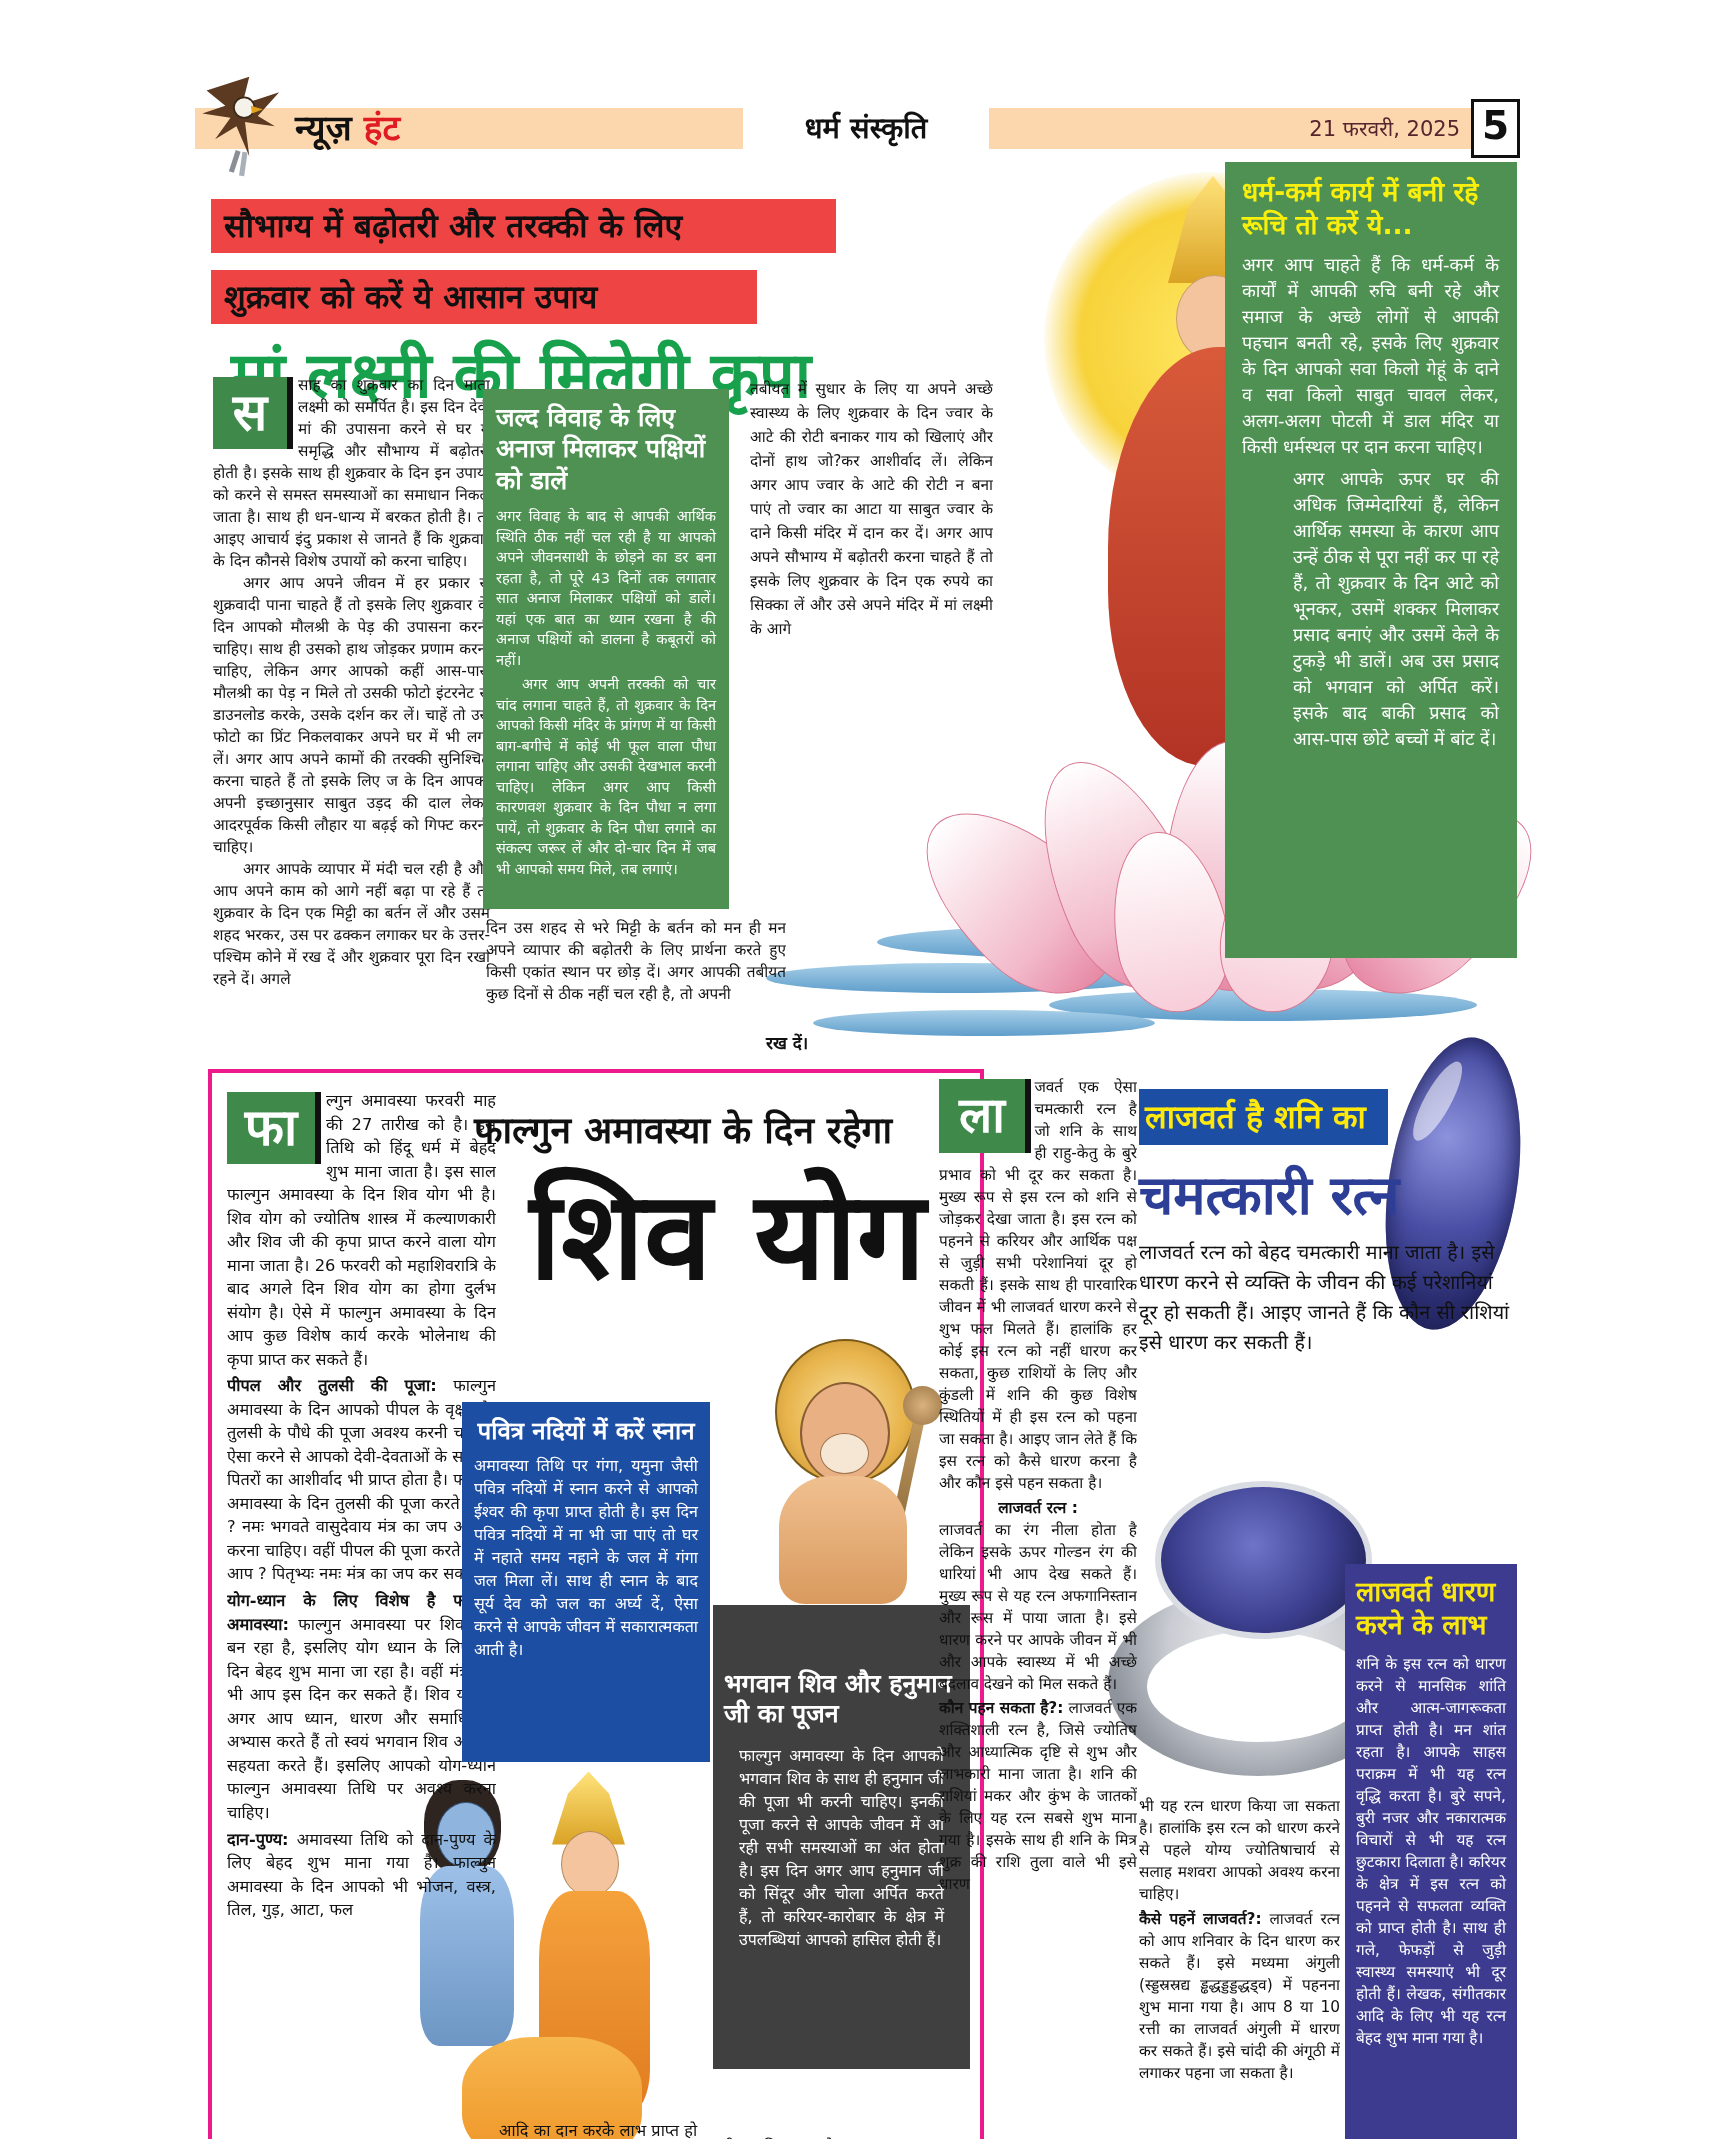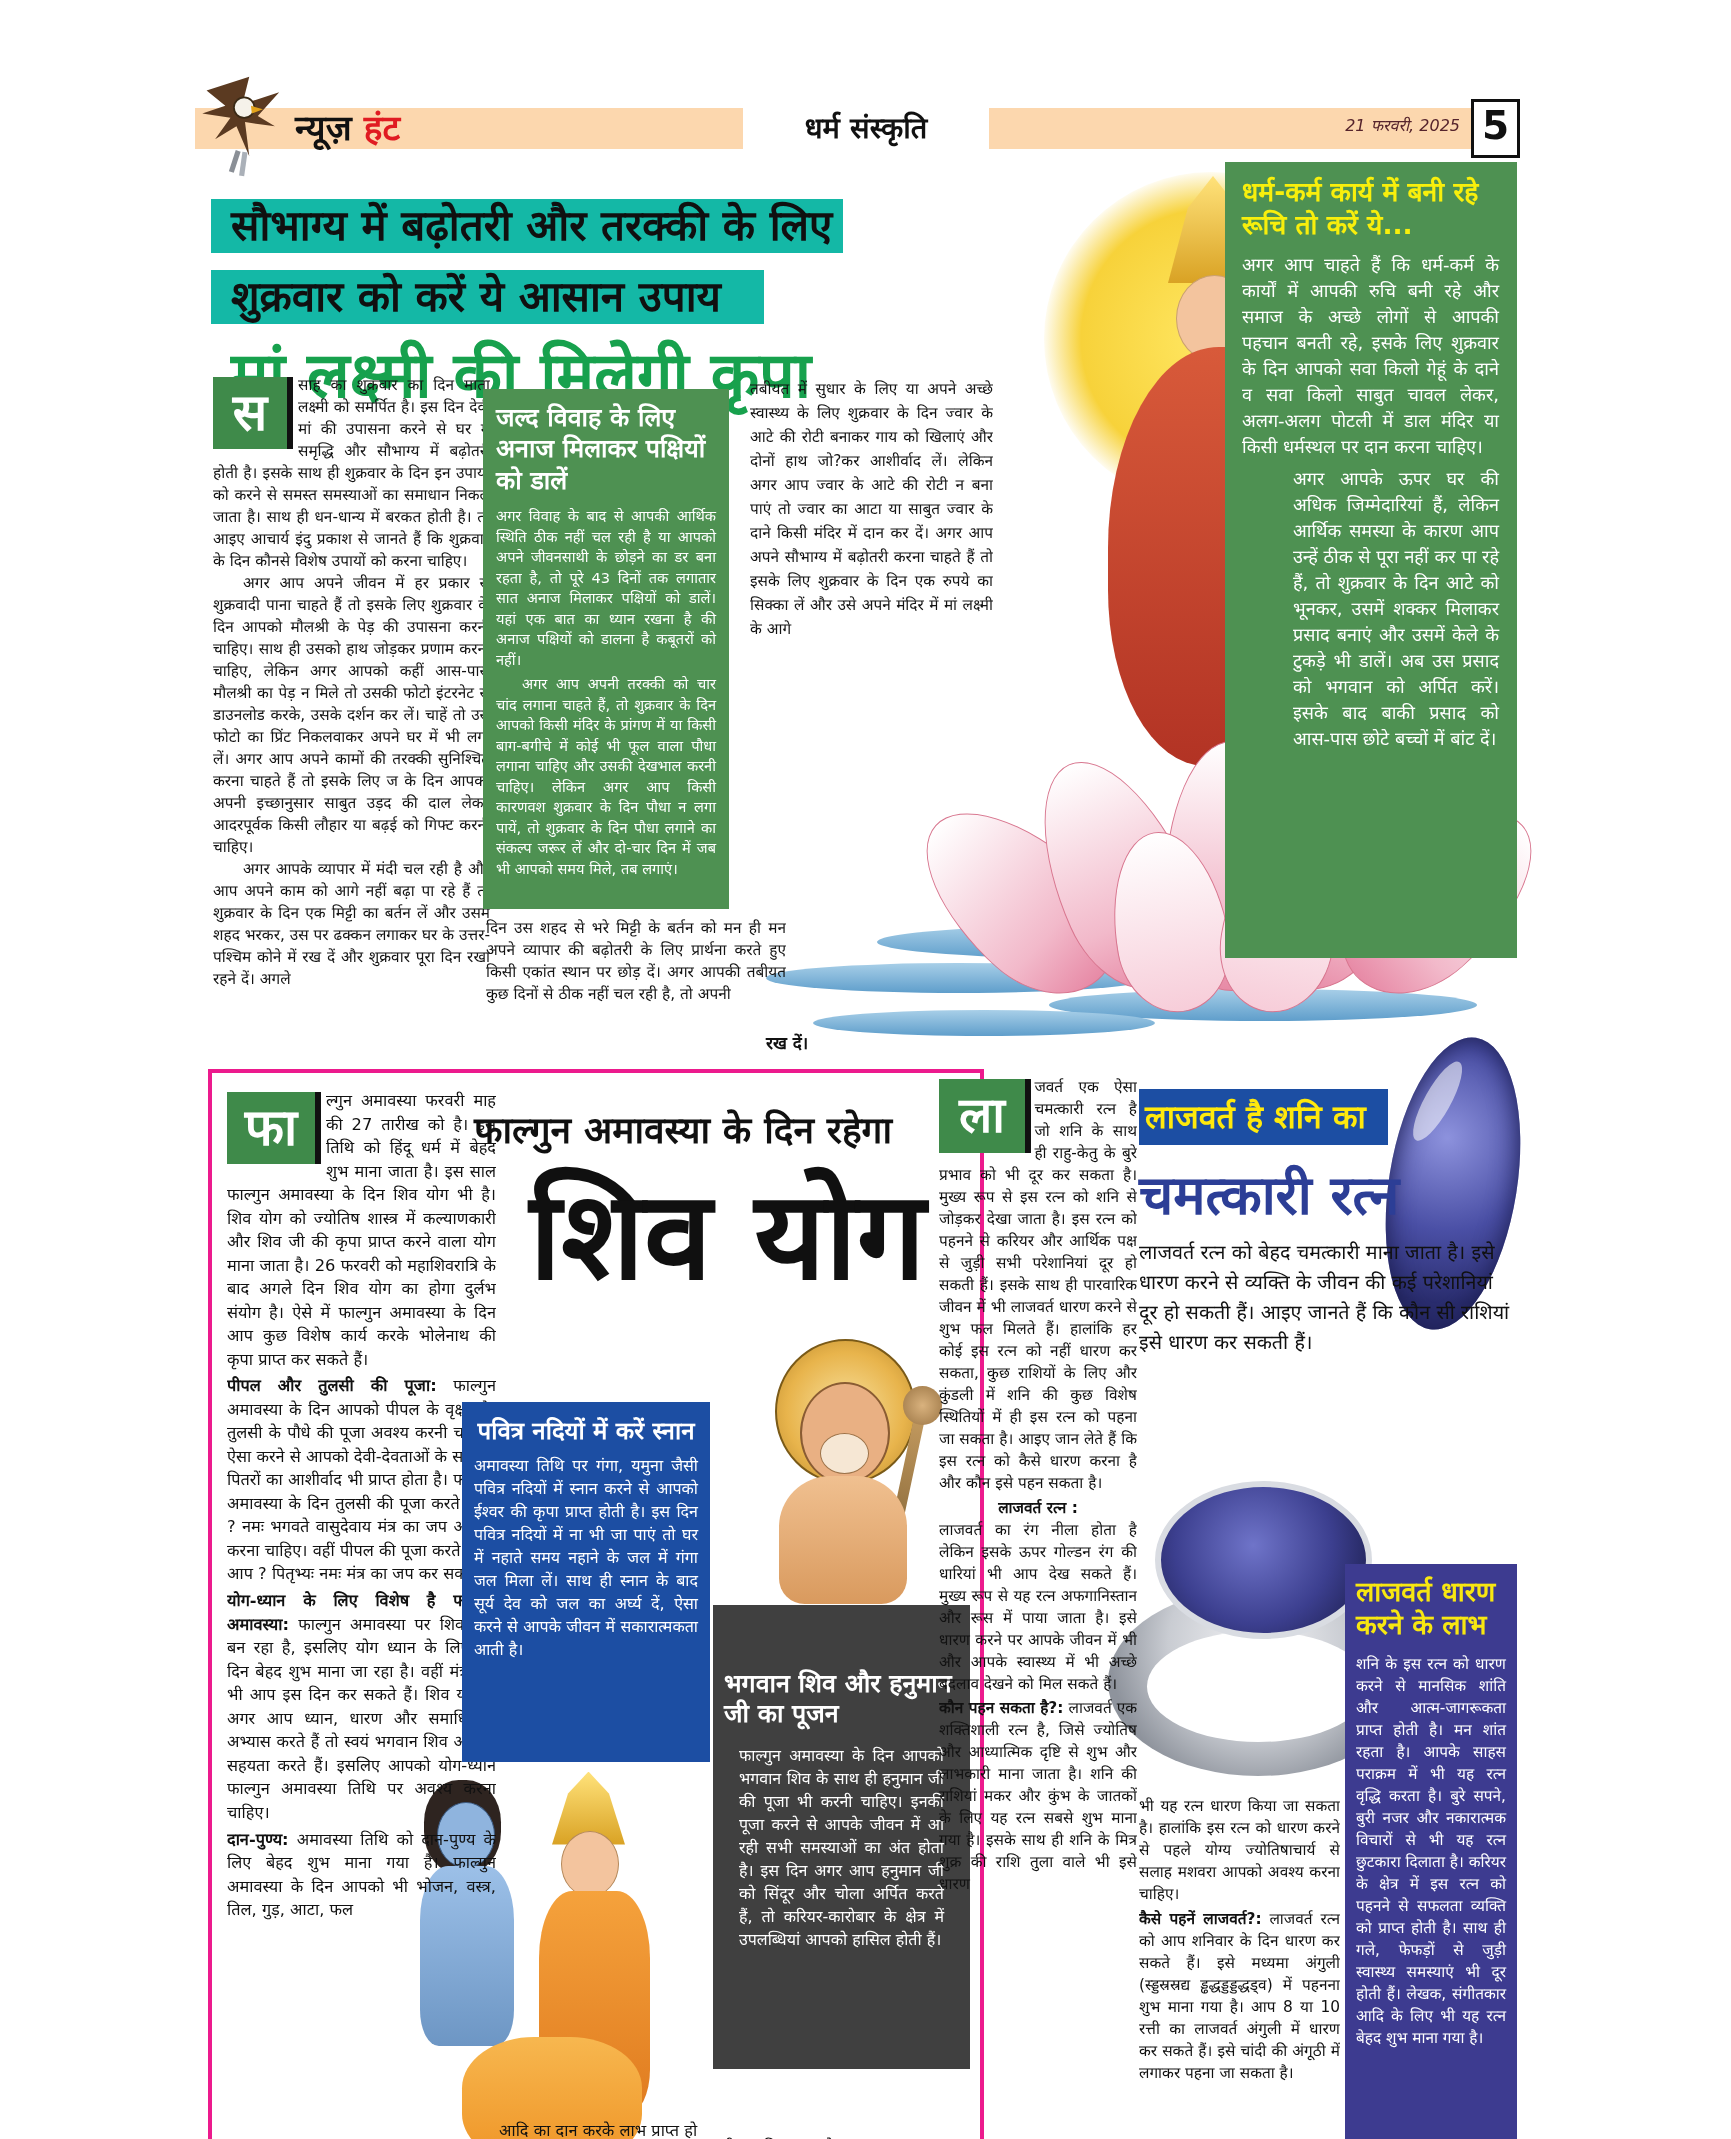--- a/index.html
+++ b/index.html
@@ -5,26 +5,26 @@
   html,body{margin:0;padding:0;background:#fff;}
   #page{position:relative;width:1732px;height:2241px;background:#ffffff;
         font-family:"DejaVu Sans","Liberation Sans",sans-serif;color:#111;overflow:hidden;}
   .abs{position:absolute;}
   
   .header-bar{left:195px;top:108px;width:1322px;height:41px;background:#fcd7ae;}
   .brand{left:295px;top:108px;height:41px;line-height:41px;font-size:35px;font-weight:800;}
   .brand .red{color:#e01b22;}
   .section-panel{left:743px;top:108px;width:246px;height:41px;background:#ffffff;
         text-align:center;line-height:41px;font-size:29px;font-weight:800;}
-  .date-txt{left:1293px;top:114px;width:167px;text-align:right;font-size:16px;font-style:italic;color:#56242c;}
+  .date-txt{left:1293px;top:114px;width:167px;text-align:right;font-size:21px;color:#56242c;}
   .page-num{left:1471px;top:99px;width:43px;height:53px;background:#fff;border:3px solid #101010;
         text-align:center;line-height:48px;font-size:39px;font-weight:800;}
   
-  .kicker{background:#14b8a6;color:#101010;font-weight:800;font-size:42px;line-height:54px;
-        padding-left:20px;white-space:nowrap;overflow:hidden;}
+  .kicker{background:#ef4444;color:#101010;font-weight:800;font-size:32px;line-height:54px;
+        padding-left:13px;white-space:nowrap;overflow:hidden;}
   .kicker1{left:211px;top:199px;width:612px;height:54px;}
   .kicker2{left:211px;top:270px;width:533px;height:54px;}
   .headline-green{left:231px;top:330px;width:728px;font-size:63px;font-weight:800;color:#17a14d;white-space:nowrap;}
   .body-col{font-size:15.4px;line-height:22px;text-align:justify;color:#131313;}
   .col1{left:213px;top:374px;width:277px;height:702px;overflow:hidden;}
   .col3{left:750px;top:377px;width:243px;height:655px;overflow:hidden;font-size:15.4px;line-height:24px;}
   .midcont{left:486px;top:917px;width:300px;height:150px;overflow:hidden;}
   .rakhde{left:766px;top:1031px;font-size:17px;font-weight:600;}
   .dropcap{float:left;width:74px;height:72px;background:#3f8a4a;margin:2.6px 11px 2.6px 0;position:relative;
         color:#fff;font-weight:800;font-size:51px;text-align:center;line-height:72px;}

